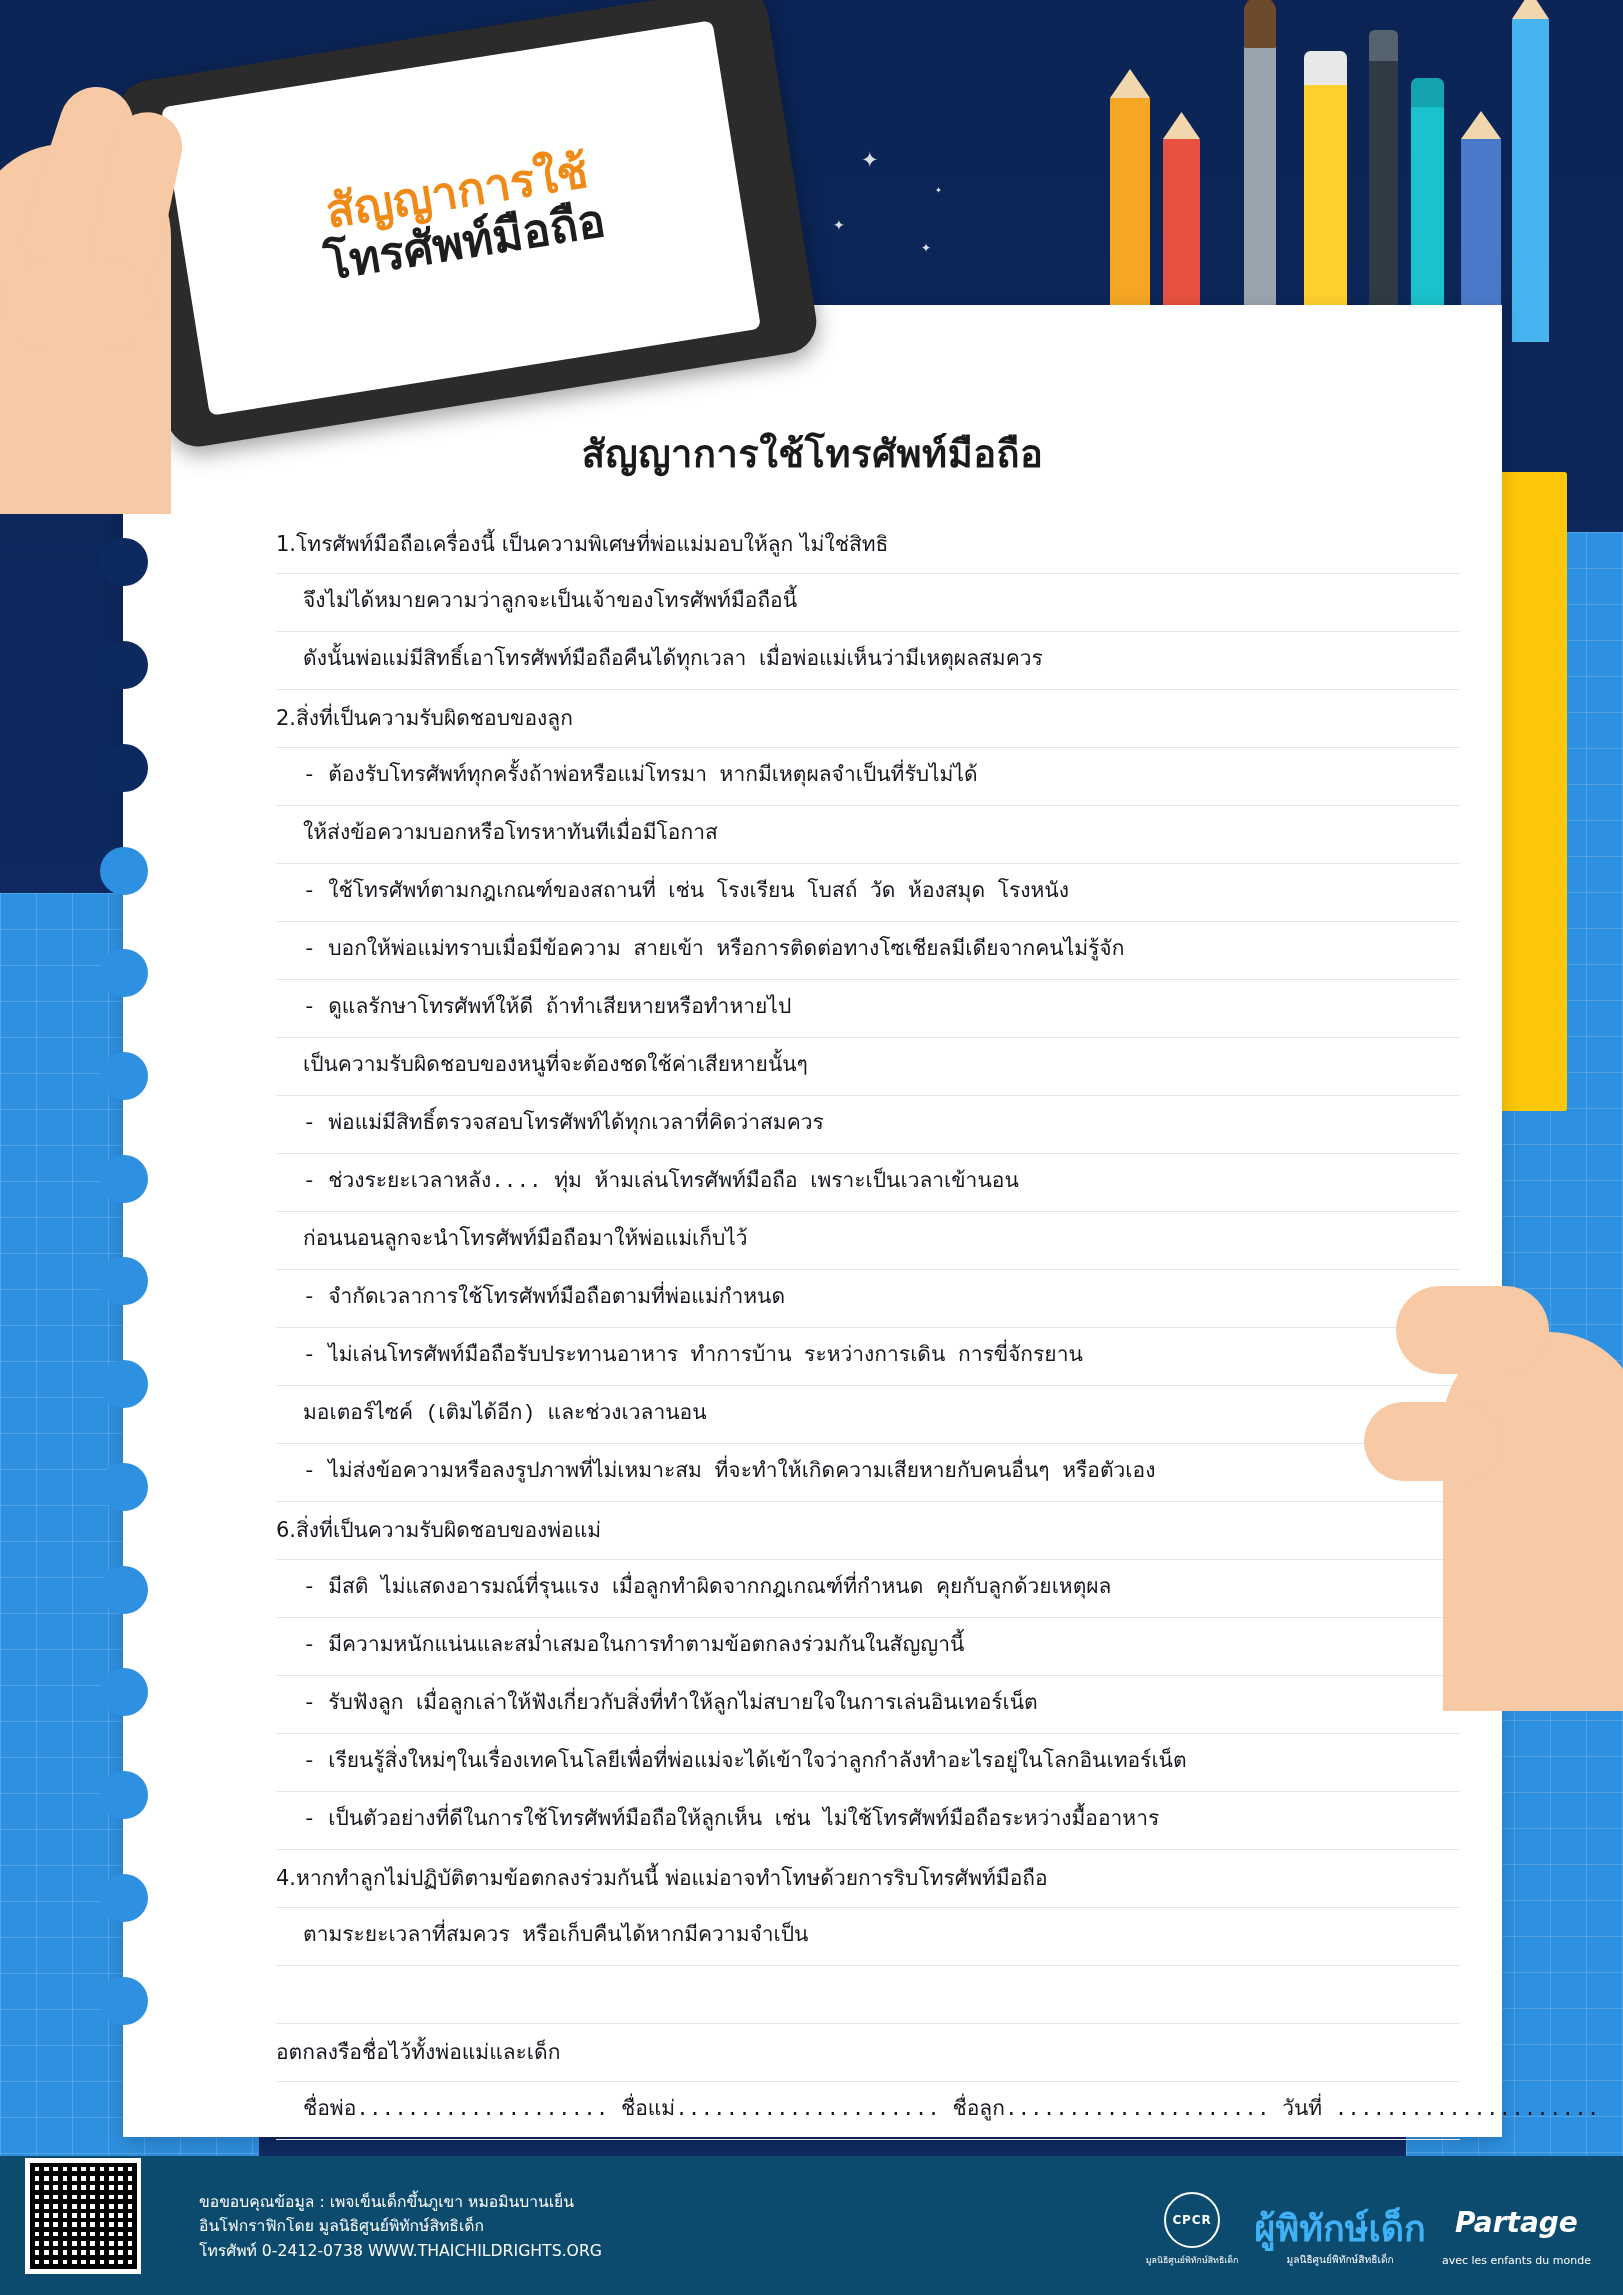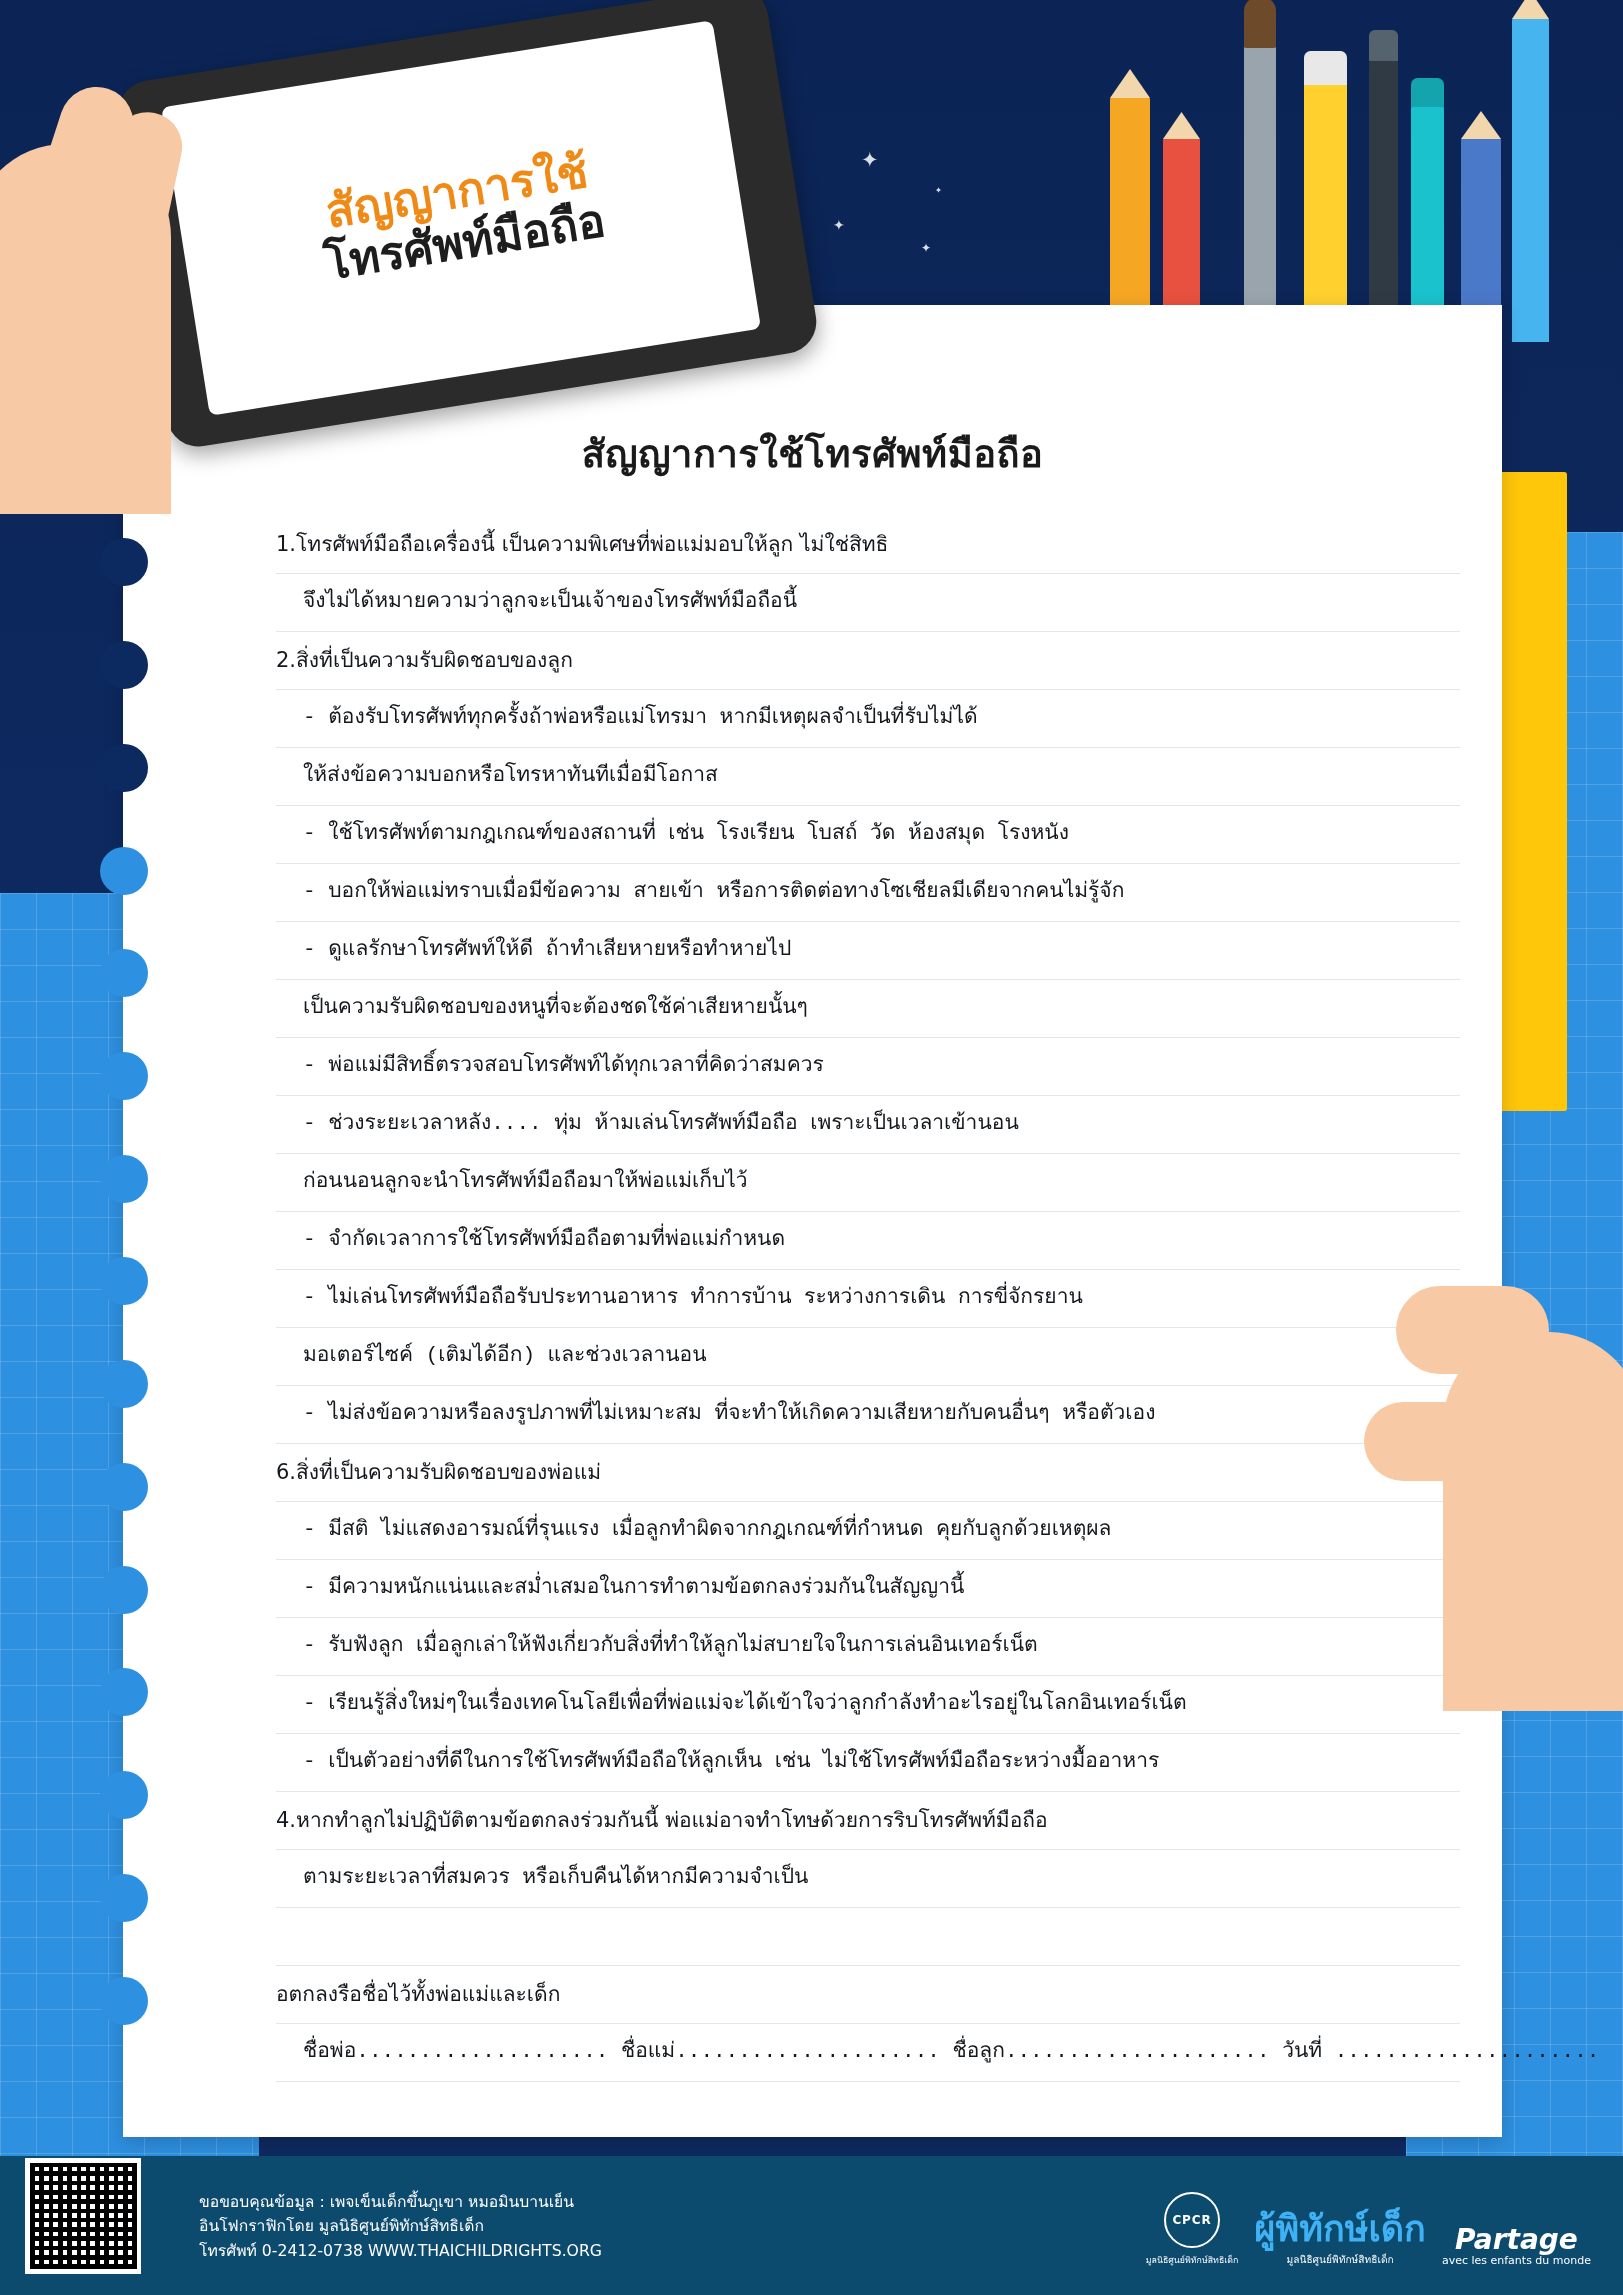--- a/index.html
+++ b/index.html
@@ -190,21 +190,21 @@
   .logo-cpcr-circle {
     width: 56px; height: 56px; border-radius: 50%;
     border: 2.3px solid #fff; margin: 0 auto 4.6px;
     display: flex; align-items: center; justify-content: center;
     font-size: 12px; font-weight: 700; letter-spacing: 0.9px;
   }
   .logo-caption { font-size: 8.8px; }
   .logo-main { font-size: 36px; font-weight: 700; color: #3fb1f5; line-height: 1; }
   .logo-sub { font-size: 10.2px; color: #ffffff; margin-top: 3.7px; }
   .partage-name { font-size: 28px; font-weight: 700; color: #ffffff; line-height: 1; font-style: italic; }
-  .partage-sub { font-size: 11px; color: #ffffff; margin-top: 0; }
+  .partage-sub { font-size: 11px; color: #ffffff; margin-top: 17px; }
 </style>
 </head>
 <body>
 
 <div class="bg-dark"></div>
 <div class="bg-grid-left"></div>
 <div class="bg-grid-right"></div>
 <div class="bg-yellow-right"></div>
 <div class="bg-top-white"></div>
 
@@ -254,20 +254,23 @@
 </div>
 
 <div class="card">
   <div class="card-title">สัญญาการใช้โทรศัพท์มือถือ</div>
   <div class="lines" id="lines-container">
       <div class="line-row">
         <span class="txt">1.โทรศัพท์มือถือเครื่องนี้ เป็นความพิเศษที่พ่อแม่มอบให้ลูก ไม่ใช่สิทธิ</span>
       </div>
       <div class="line-row indent">
         <span class="txt">จึงไม่ได้หมายความว่าลูกจะเป็นเจ้าของโทรศัพท์มือถือนี้</span>
+      </div>
+      <div class="line-row indent">
+        <span class="txt">ดังนั้นพ่อแม่มีสิทธิ์เอาโทรศัพท์มือถือคืนได้ทุกเวลา เมื่อพ่อแม่เห็นว่ามีเหตุผลสมควร</span>
       </div>
       <div class="line-row">
         <span class="txt">2.สิ่งที่เป็นความรับผิดชอบของลูก</span>
       </div>
       <div class="line-row indent">
         <span class="txt">- ต้องรับโทรศัพท์ทุกครั้งถ้าพ่อหรือแม่โทรมา หากมีเหตุผลจำเป็นที่รับไม่ได้</span>
       </div>
       <div class="line-row indent">
         <span class="txt">ให้ส่งข้อความบอกหรือโทรหาทันทีเมื่อมีโอกาส</span>
       </div>

